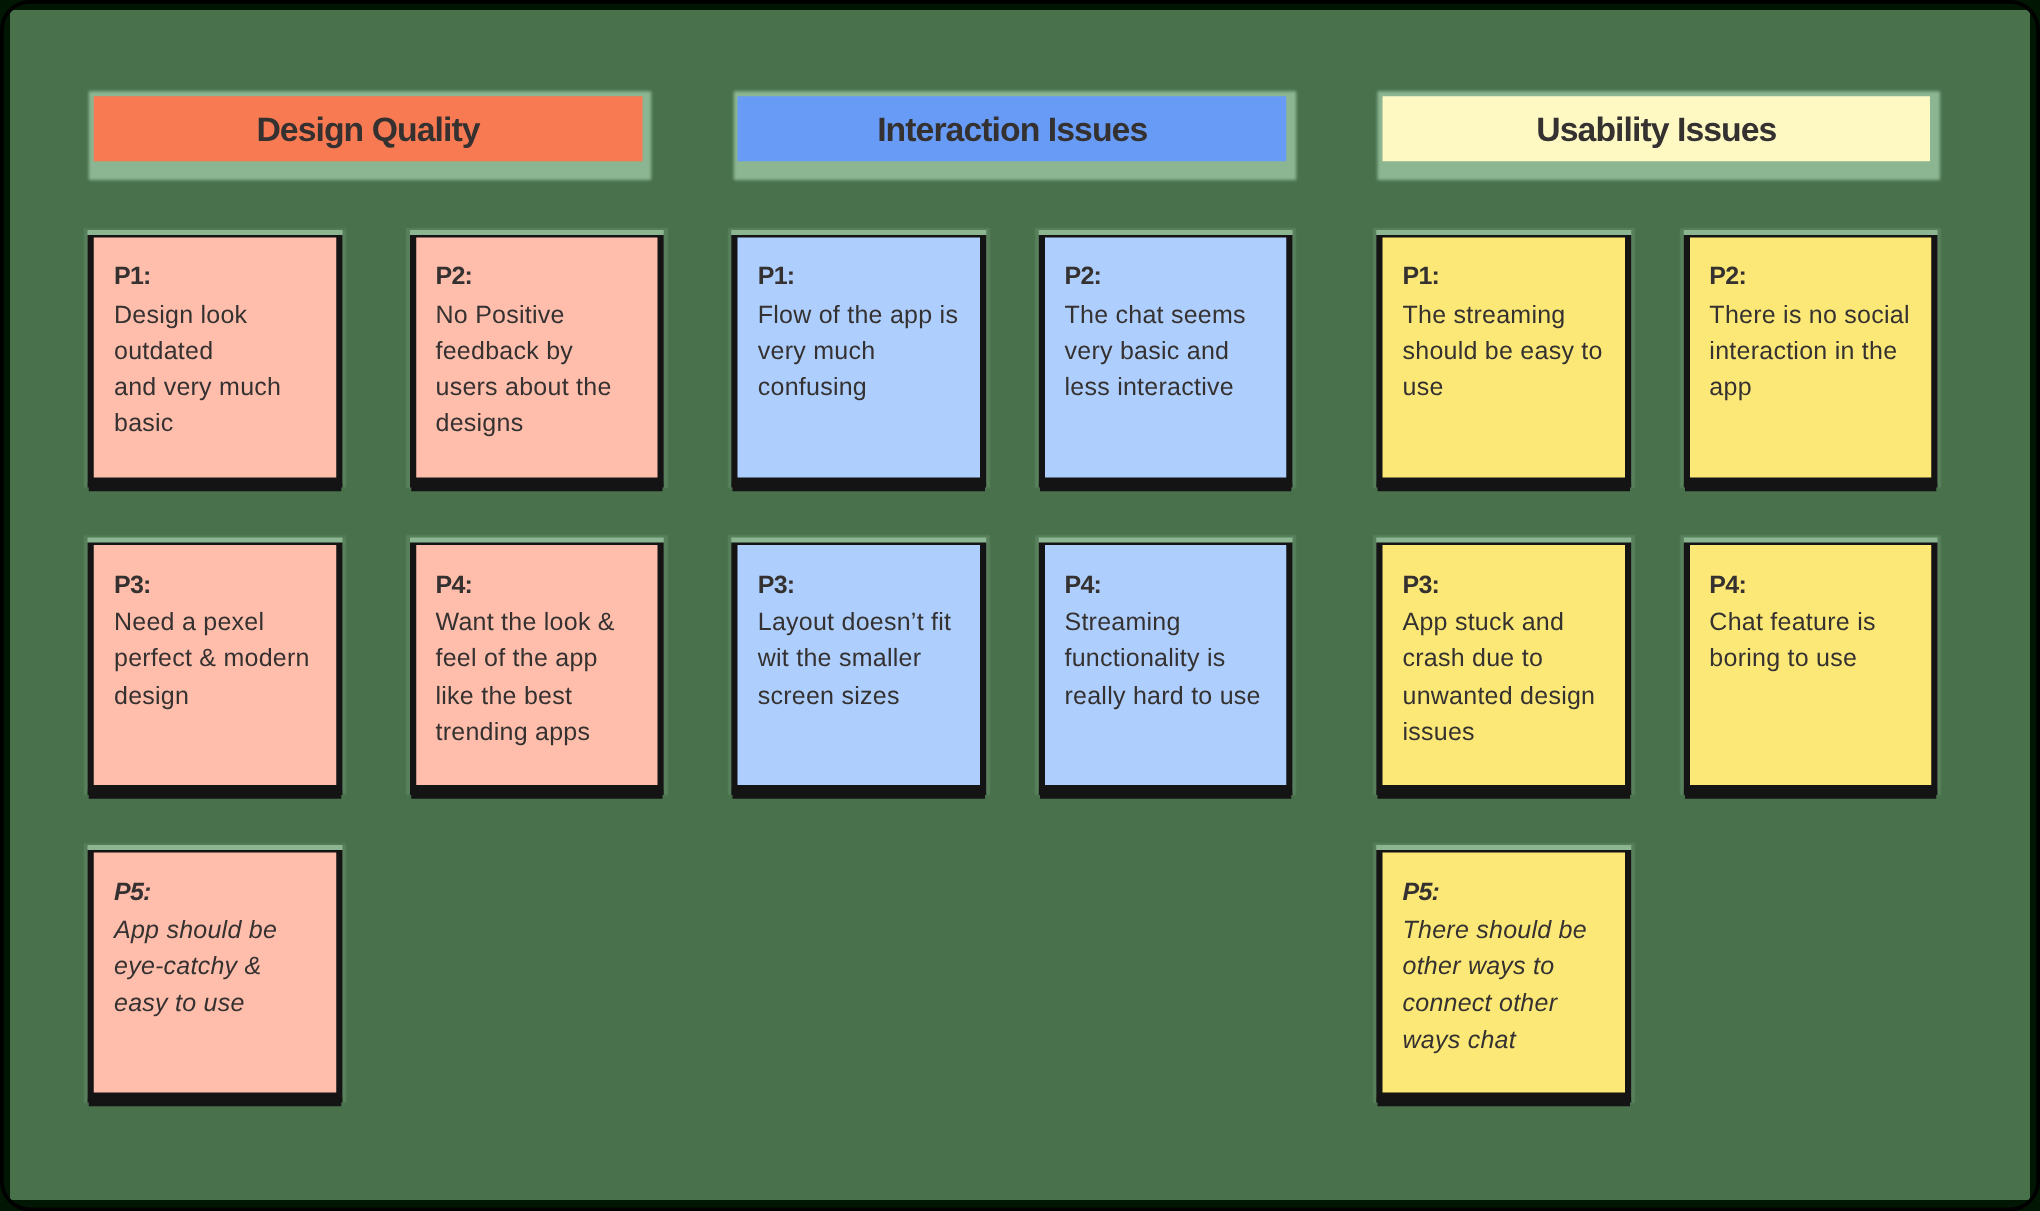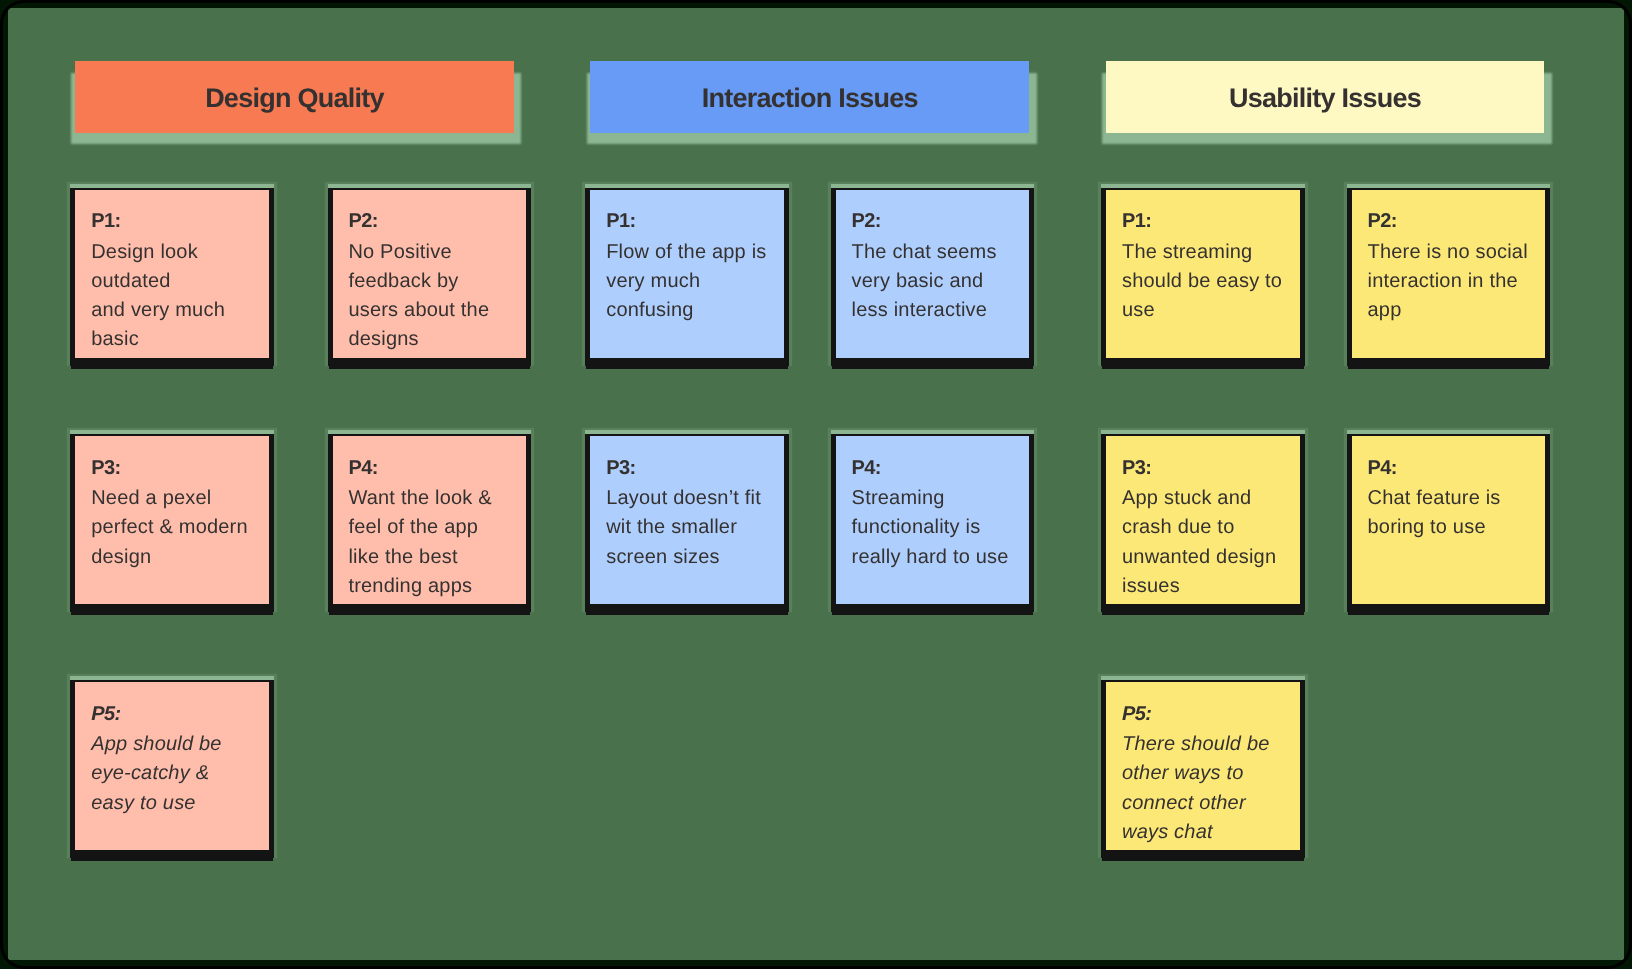--- a/index.html
+++ b/index.html
@@ -37,23 +37,23 @@
   }
   #board {
     position: absolute;
     left: 0; top: 0;
     width: 1616px; height: 952px;
   }
 
   
   .col-header {
     position: absolute;
-    top: 53px;
+    top: 69px;
     width: 438.8px;
-    height: 72px;
+    height: 52px;
     box-sizing: border-box;
     padding-top: 2px;
     display: flex;
     align-items: center;
     justify-content: center;
     font-weight: bold;
     font-size: 27px;
     letter-spacing: -0.75px;
     color: #343130;
   }
@@ -70,21 +70,21 @@
     filter: blur(1.2px);
   }
   .hdr-glow.col1 { left: 63.4px; }
   .hdr-glow.col2 { left: 578.8px; }
   .hdr-glow.col3 { left: 1094.1px; }
 
   
   .note {
     position: absolute;
     width: 193.6px;
-    height: 168px;
+    height: 192px;
     box-sizing: border-box;
     padding: 17.2px 8px 0 15.8px;
     box-shadow: 0 3px 0 5px #141414,
                 0 7px 0 4px #141414,
                 0 -1px 0 5px rgb(140,181,145),
                 0 0 1px 8px rgba(140,181,145,0.22);
     font-size: 20px;
     line-height: 29.2px;
     letter-spacing: 0.2px;
     color: #343130;

